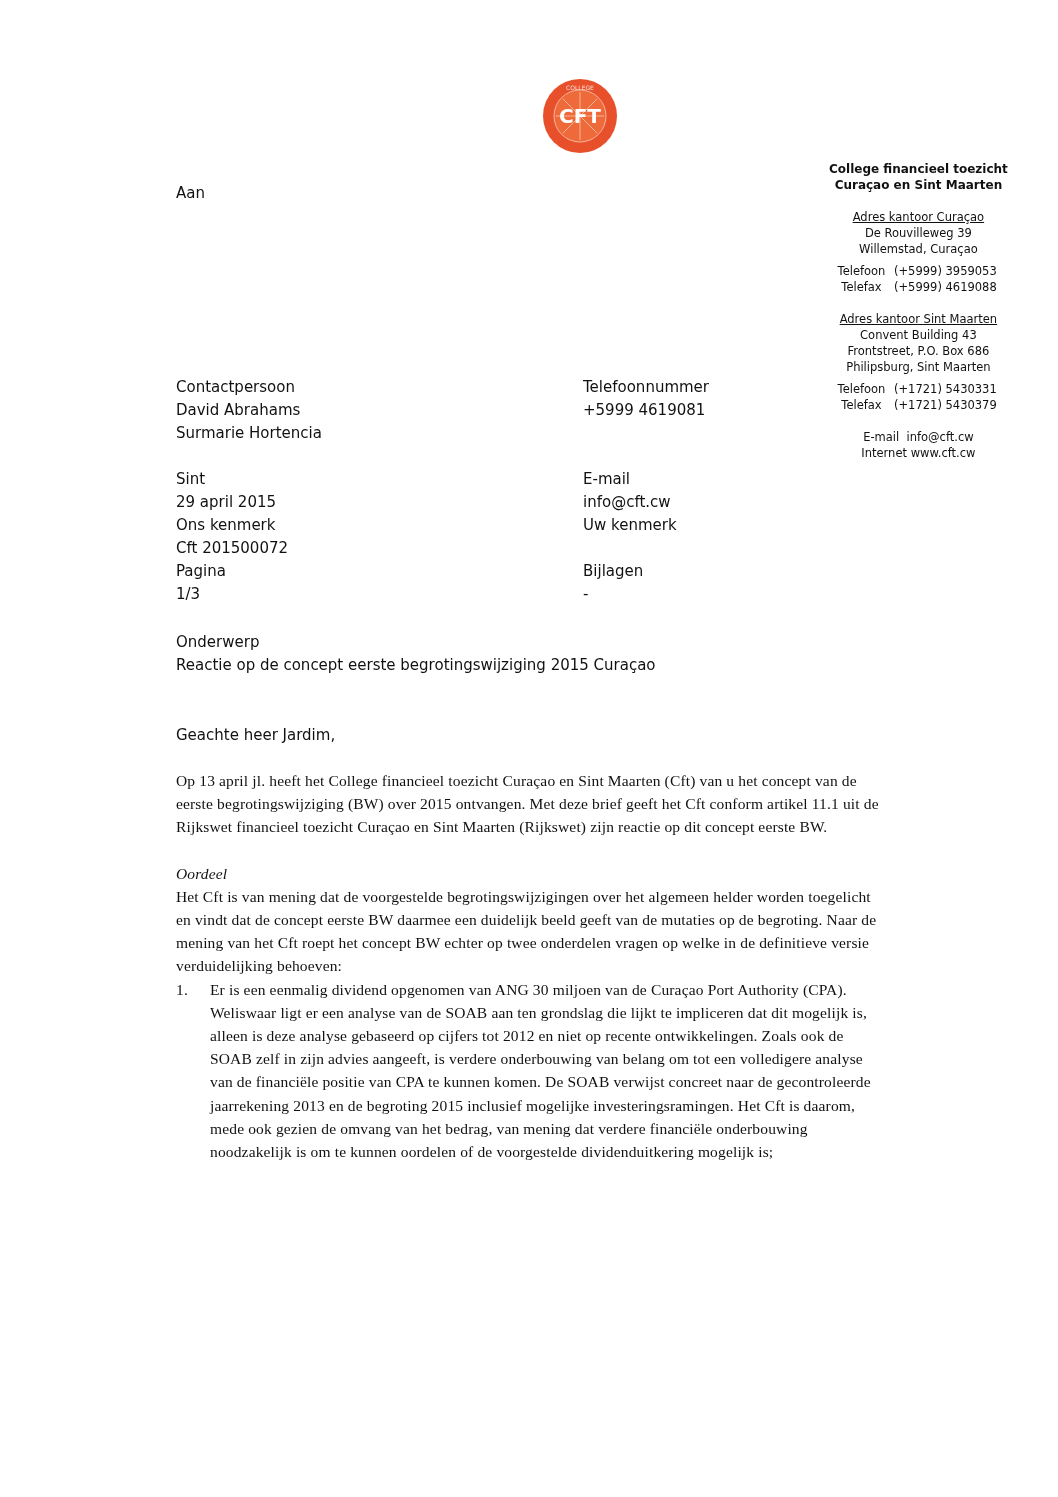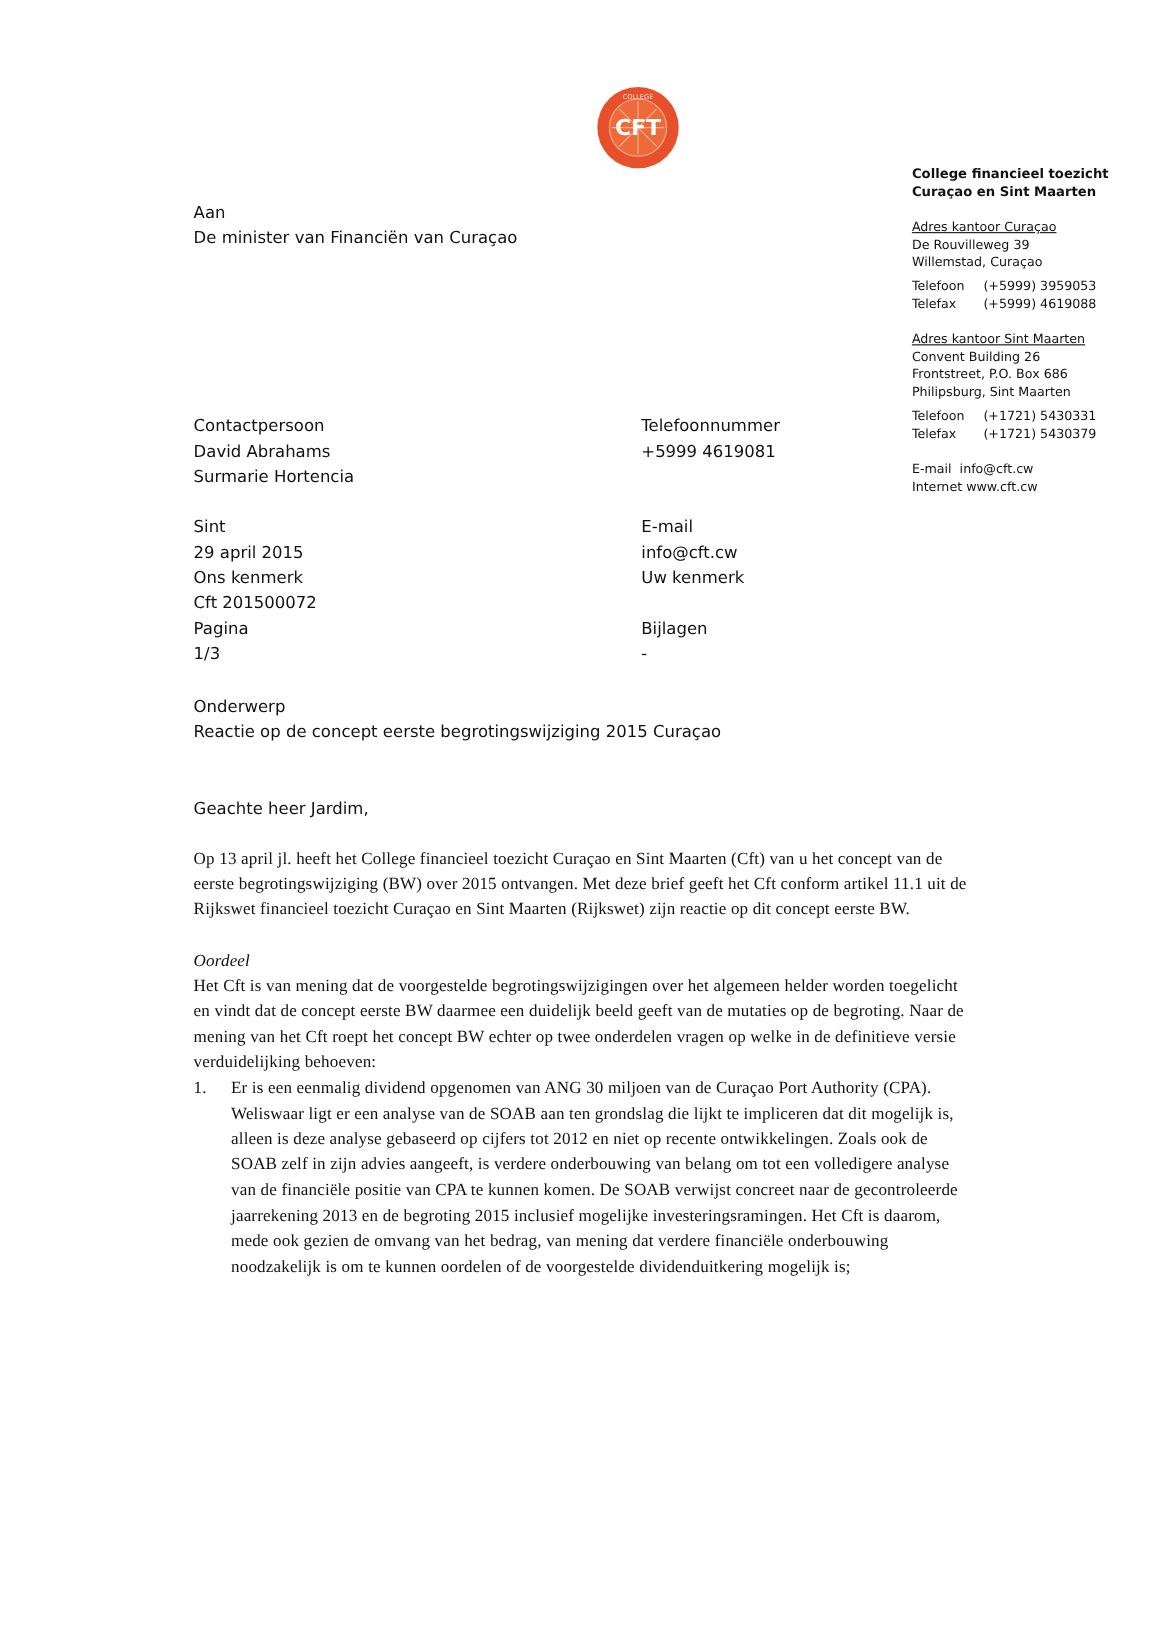--- a/index.html
+++ b/index.html
@@ -28,58 +28,57 @@
       <line x1="38" y1="14" x2="38" y2="62"></line>
         <line x1="14" y1="38" x2="62" y2="38"></line>
       <line x1="21" y1="21" x2="55" y2="55"></line>
         <line x1="55" y1="21" x2="21" y2="55"></line>
     </g>
     <text x="38" y="45" text-anchor="middle" font-family="DejaVu Sans, sans-serif" font-weight="bold" font-size="20" fill="#ffffff">CFT</text>
     <text x="38" y="12" text-anchor="middle" font-family="DejaVu Sans, sans-serif" font-size="6" fill="#fde3d6">COLLEGE</text>
   </svg>
 </div>
 
-<div class="abs side" style="top:150px;">
+<div class="abs side" style="top:161px;text-align:center;">
   <div class="bold">College financieel toezicht</div>
   <div class="bold">Curaçao en Sint Maarten</div>
   <div style="height:16px"></div>
   <div class="u">Adres kantoor Curaçao</div>
   <div>De Rouvilleweg 39</div>
   <div>Willemstad, Curaçao</div>
   <div style="height:6px"></div>
   <div class="row">
       <span class="k">Telefoon</span>
       <span>(+5999) 3959053</span>
     </div>
   <div class="row">
       <span class="k">Telefax</span>
       <span>(+5999) 4619088</span>
     </div>
   <div style="height:16px"></div>
   <div class="u">Adres kantoor Sint Maarten</div>
-  <div>Convent Building 26</div>
+  <div>Convent Building 43</div>
   <div>Frontstreet, P.O. Box 686</div>
   <div>Philipsburg, Sint Maarten</div>
   <div style="height:6px"></div>
   <div class="row">
       <span class="k">Telefoon</span>
       <span>(+1721) 5430331</span>
     </div>
   <div class="row">
       <span class="k">Telefax</span>
       <span>(+1721) 5430379</span>
     </div>
   <div style="height:16px"></div>
   <div><span>E-mail</span>&nbsp; <span>info@cft.cw</span></div>
   <div><span>Internet</span> <span>www.cft.cw</span></div>
 </div>
 
 <div class="abs t15" style="left:176px; top:182px;">
   <div>Aan</div>
-  <div>De minister van Financiën van Curaçao</div>
 </div>
 
 <div class="abs t15" style="left:176px; top:376px;">
   <div>Contactpersoon</div>
   <div>David Abrahams</div>
   <div>Surmarie Hortencia</div>
   <div style="height:23px"></div>
   <div>Sint</div>
   <div>29 april 2015</div>
   <div>Ons kenmerk</div>

